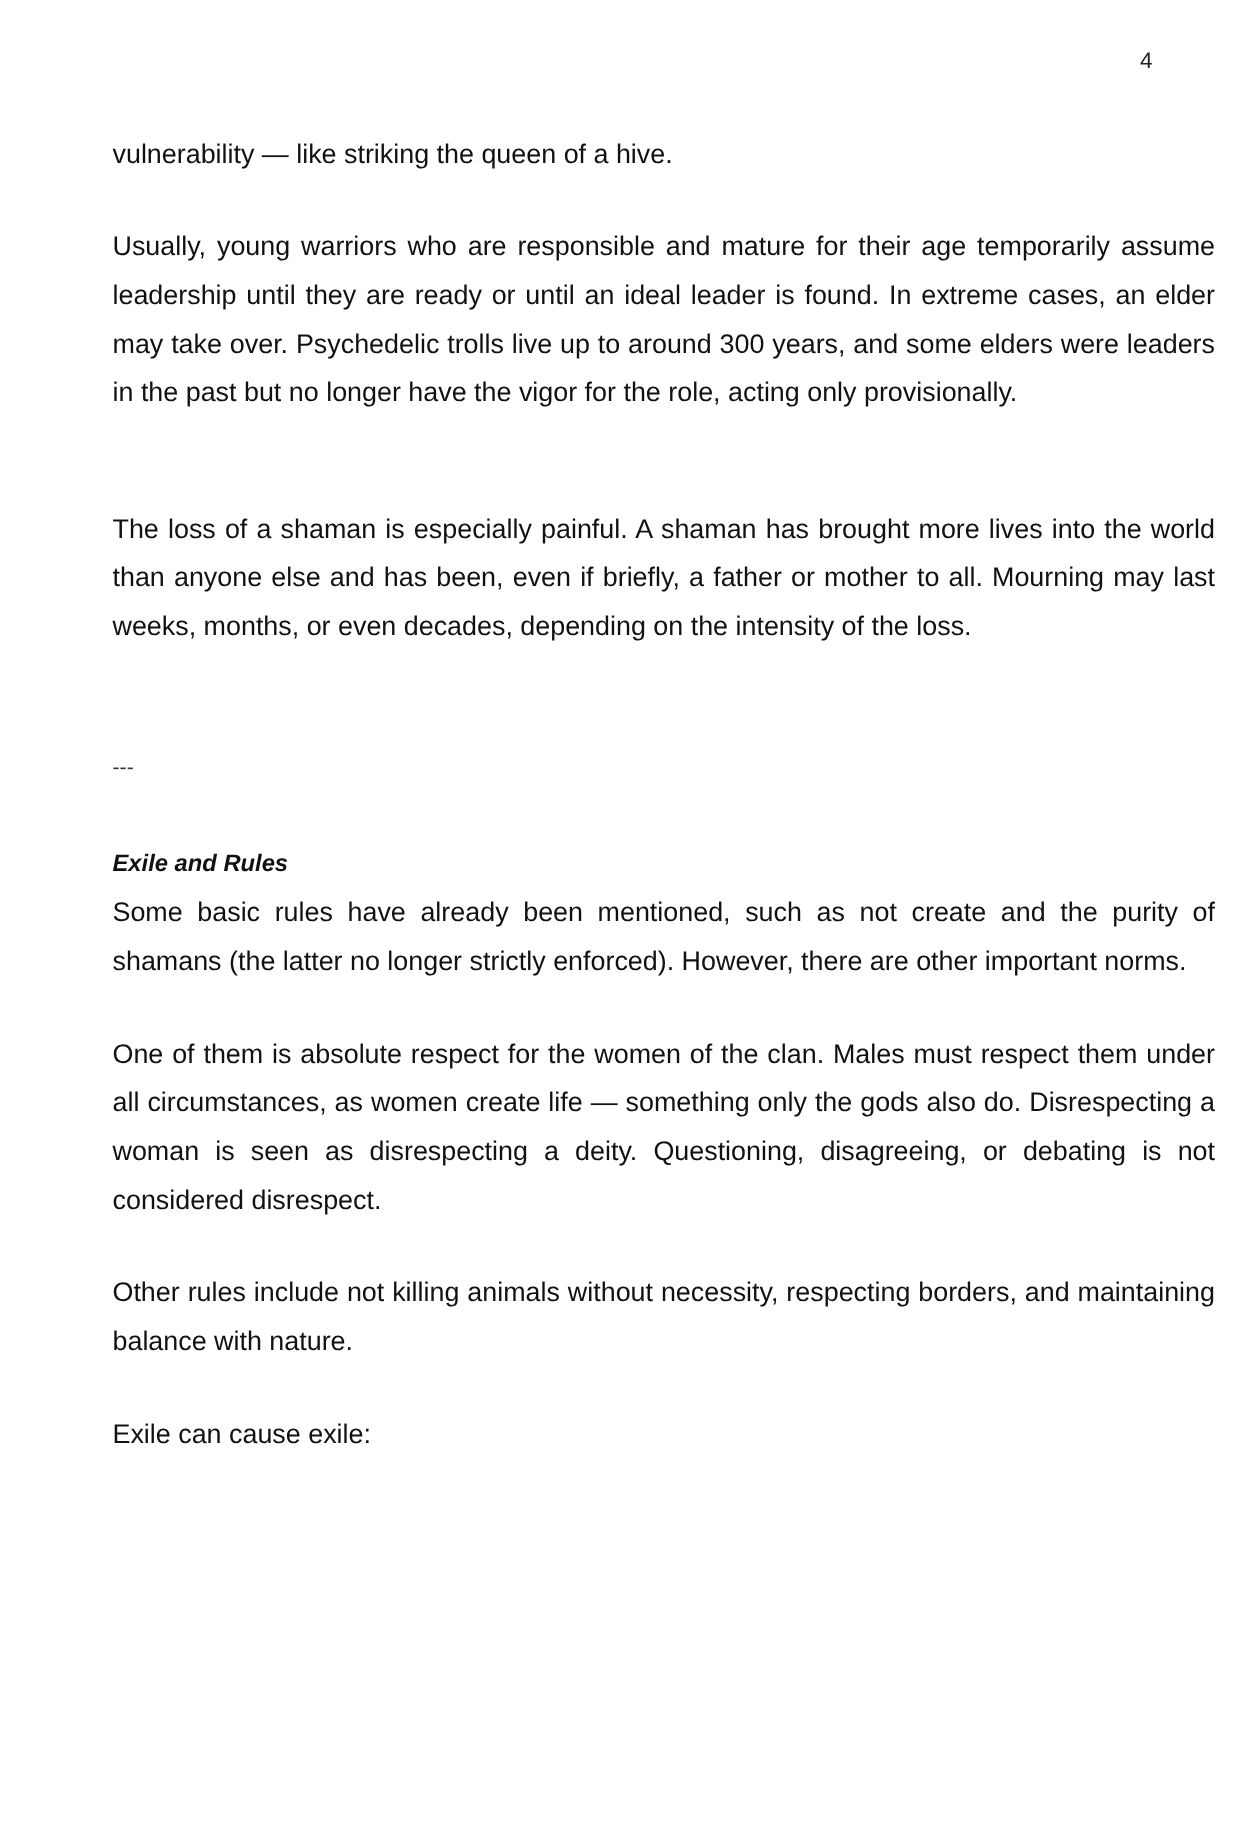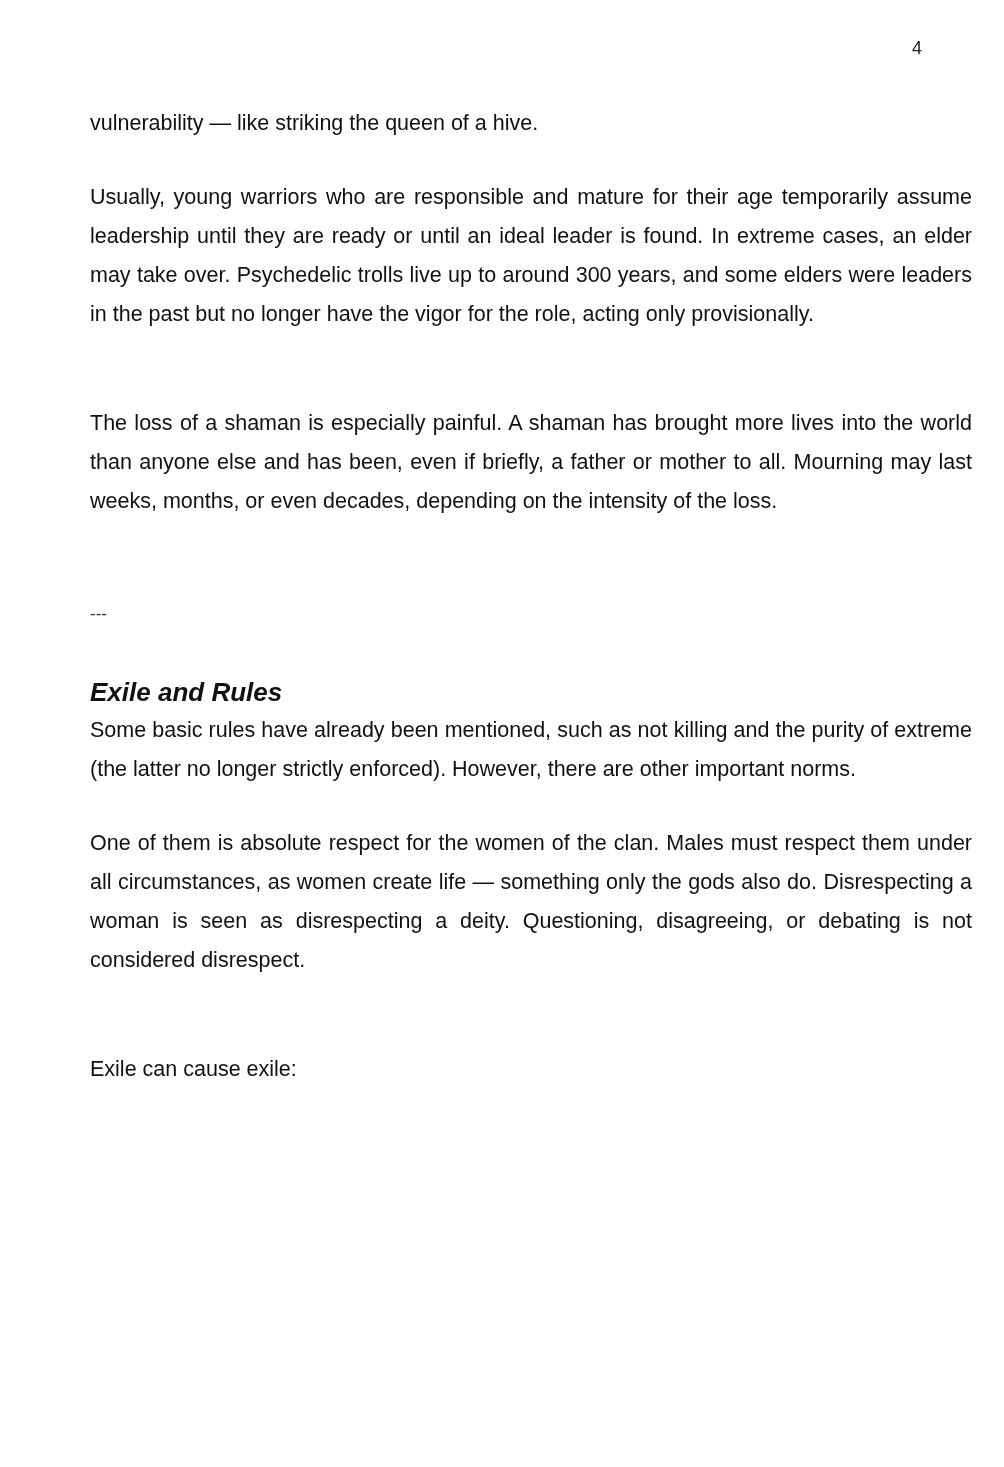--- a/index.html
+++ b/index.html
@@ -48,21 +48,21 @@
       line-height: 38.8px;
       letter-spacing: 0px;
       color: #333333;
       margin: 0;
     }
     .gap-heading {
       height: 40px;
     }
     .heading {
       margin: 0;
-      font-size: 26px;
+      font-size: 19px;
       font-weight: bold;
       font-style: italic;
       line-height: 38px;
       color: #111111;
     }
   </style>
 </head>
 <body>
 
 <div class="page-number">4</div>
@@ -77,22 +77,23 @@
   <div class="gap"></div>
 
   <p class="para">The loss of a shaman is especially painful. A shaman has brought more lives into the world than anyone else and has been, even if briefly, a father or mother to all. Mourning may last weeks, months, or even decades, depending on the intensity of the loss.</p>
   <div class="gap-big"></div>
 
   <p class="rule-mark">---</p>
   <div class="gap-heading"></div>
 
   <h2 class="heading">Exile and Rules</h2>
 
-  <p class="para">Some basic rules have already been mentioned, such as not killing and the purity of extreme (the latter no longer strictly enforced). However, there are other important norms.</p>
+  <p class="para">Some basic rules have already been mentioned, such as not create and the purity of shamans (the latter no longer strictly enforced). However, there are other important norms.</p>
   <div class="gap"></div>
 
   <p class="para">One of them is absolute respect for the women of the clan. Males must respect them under all circumstances, as women create life — something only the gods also do. Disrespecting a woman is seen as disrespecting a deity. Questioning, disagreeing, or debating is not considered disrespect.</p>
   <div class="gap"></div>
 
+  <p class="para">Other rules include not killing animals without necessity, respecting borders, and maintaining balance with nature.</p>
   <div class="gap"></div>
 
   <p class="para">Exile can cause exile:</p>
 </div>
 
 </body></html>

